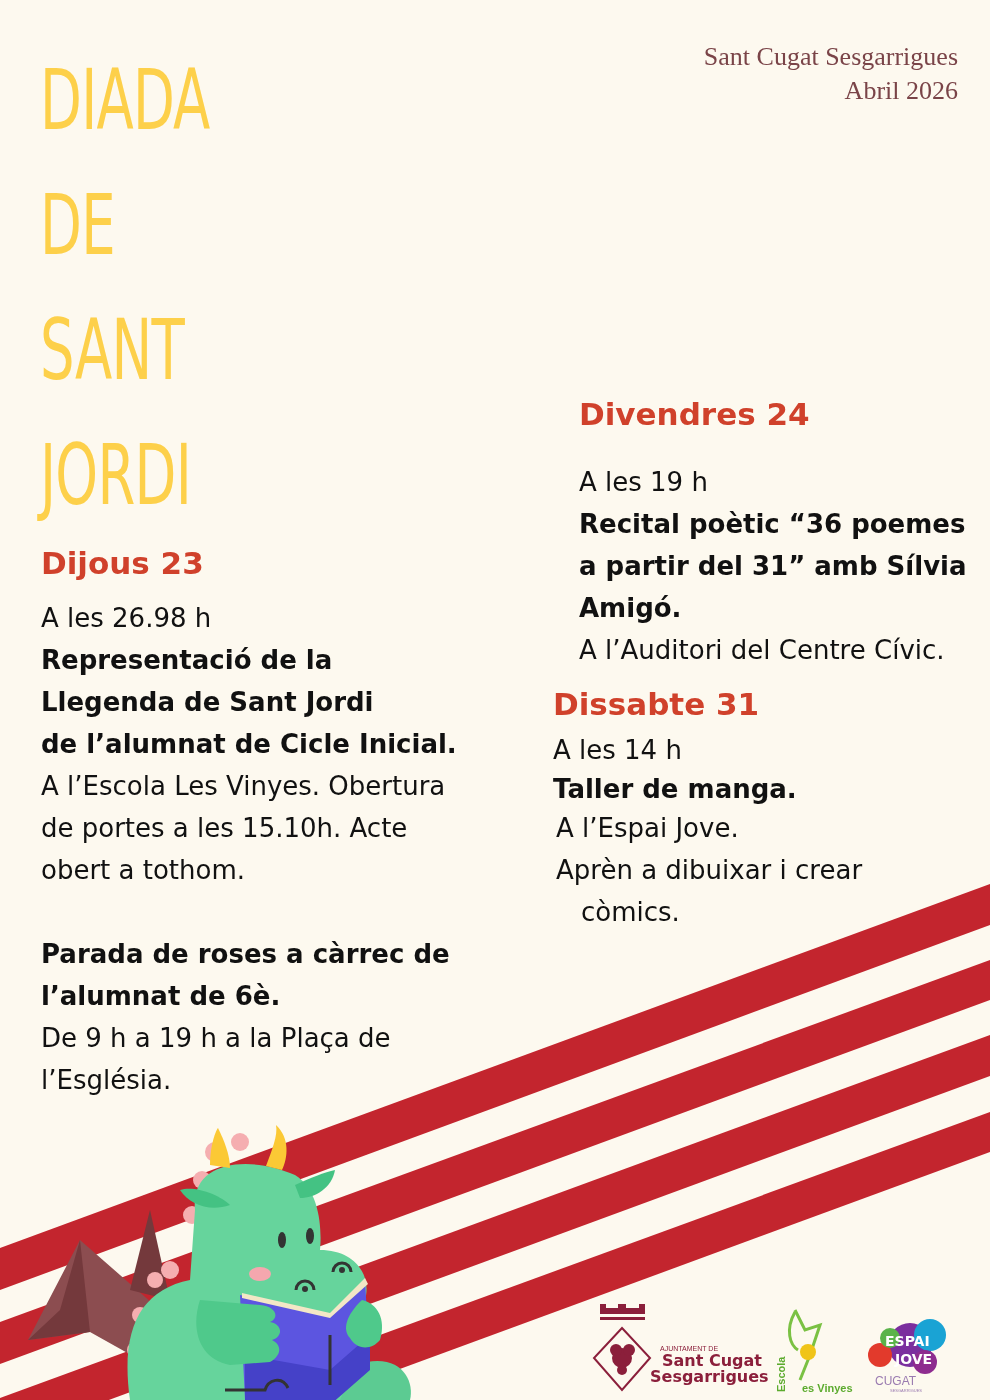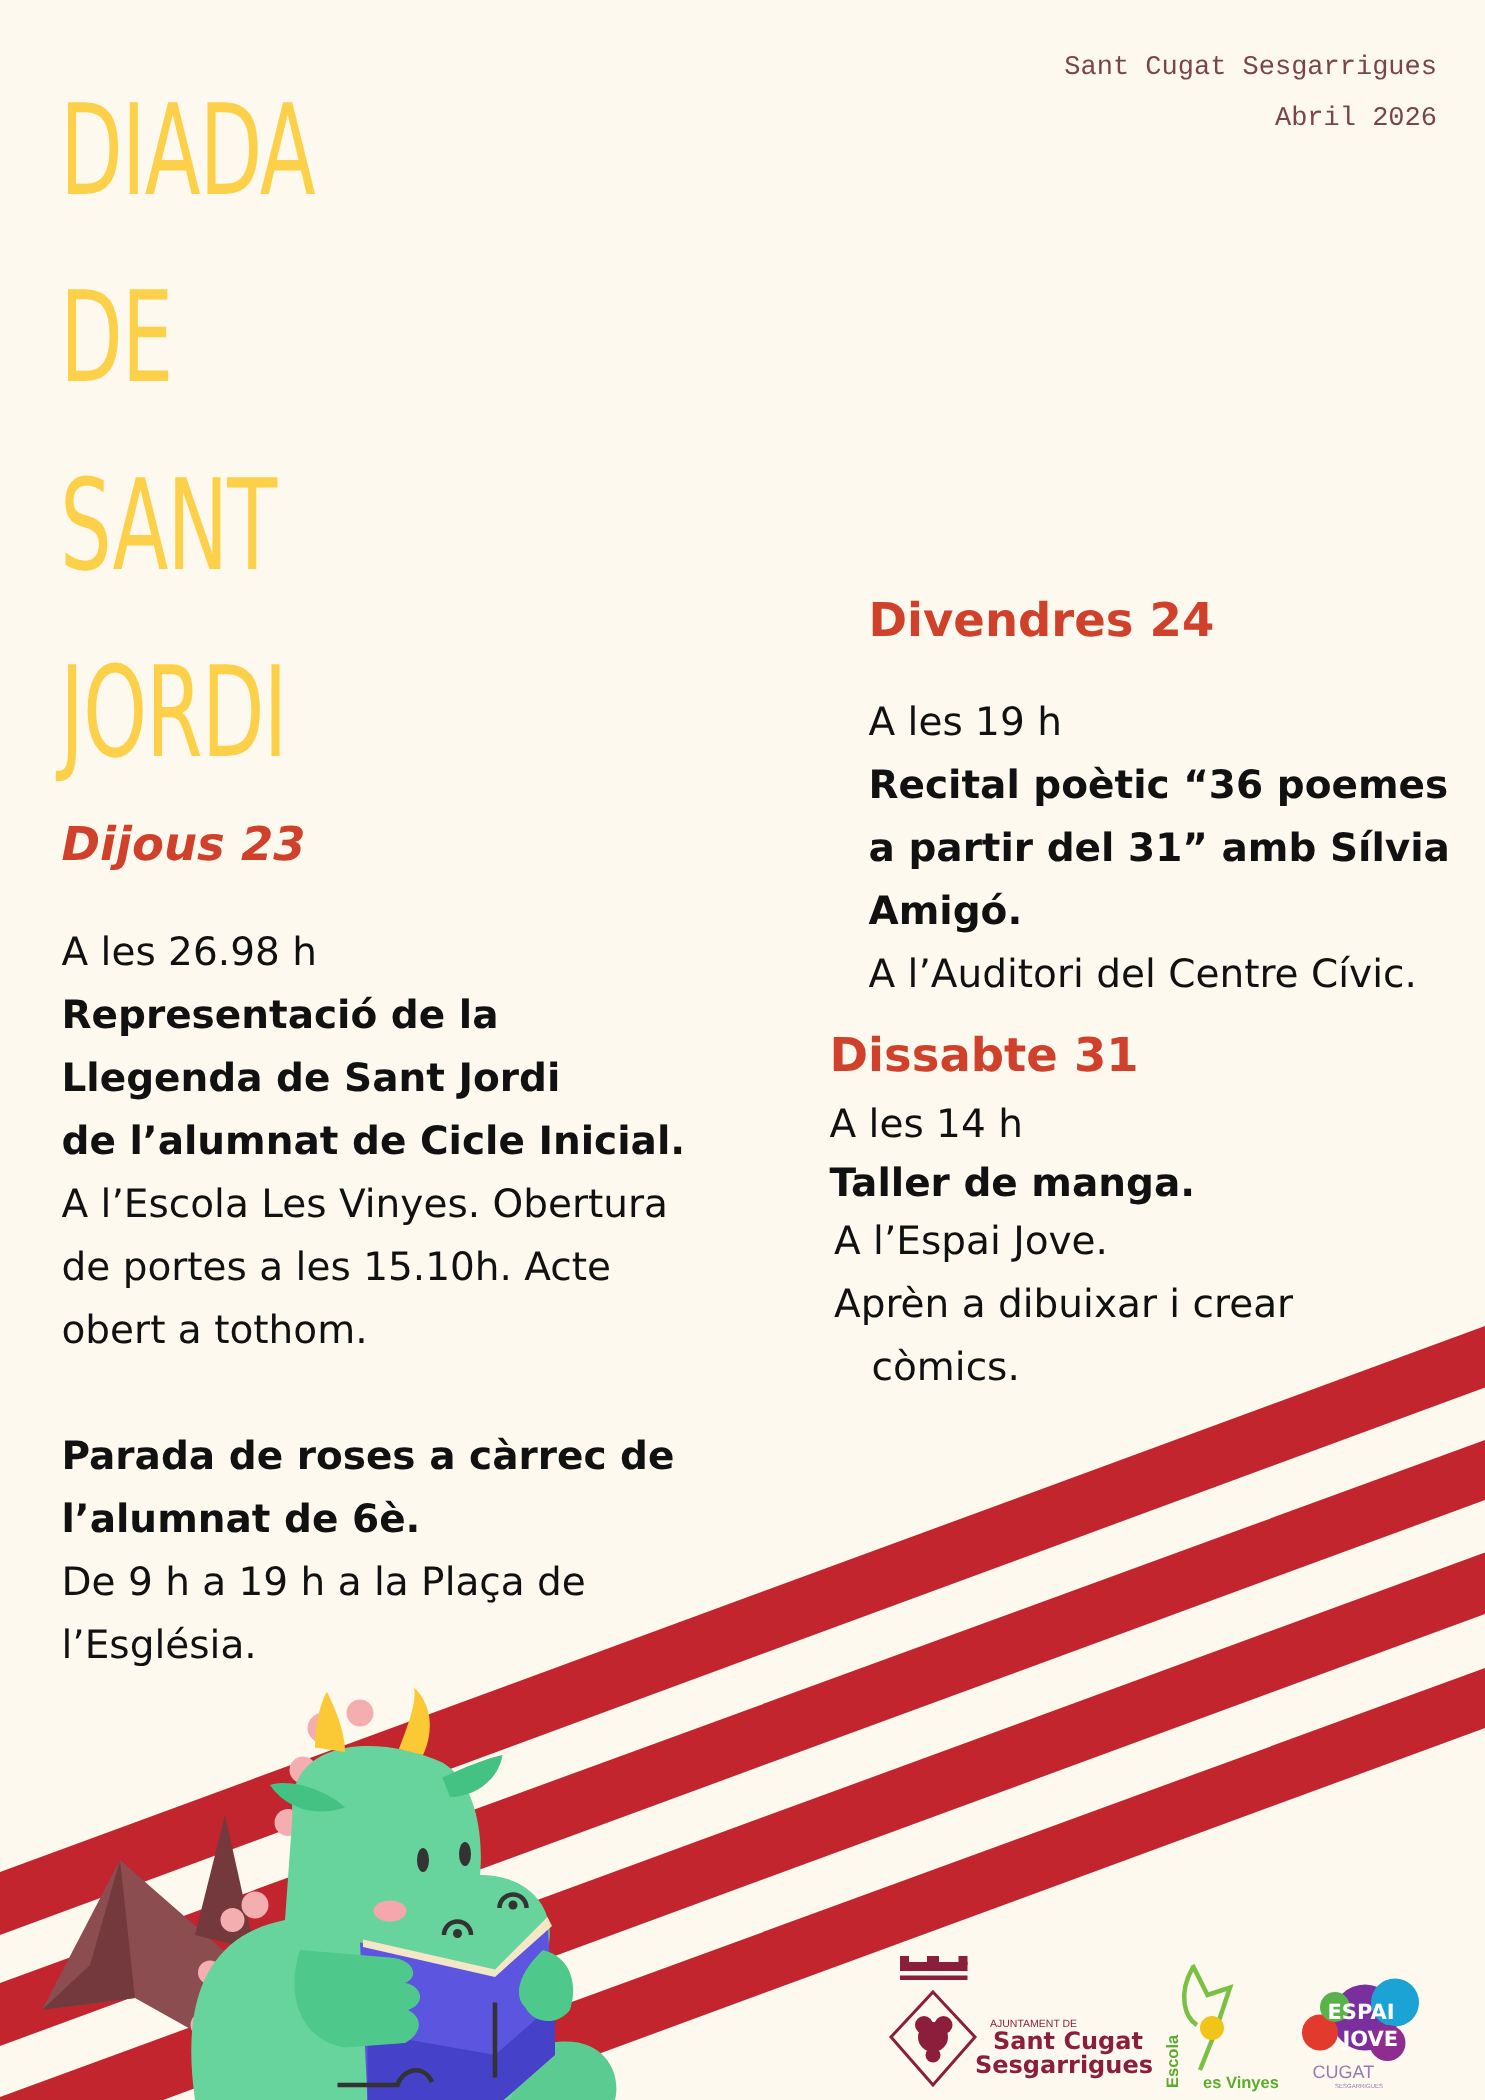--- a/index.html
+++ b/index.html
@@ -1,20 +1,20 @@
 <!DOCTYPE html>
 <html><head>
 <meta charset="utf-8">
 <style>
   html, body { margin:0; padding:0; }
   body { width:990px; height:1400px; background:#fdf9ef; position:relative; overflow:hidden; font-family:"DejaVu Sans", sans-serif; color:#111; }
   .stripes { position:absolute; left:0; top:0; width:990px; height:1400px; z-index:0; }
   .title { position:absolute; left:40px; top:38px; z-index:2; font-family:"DejaVu Sans Condensed","DejaVu Sans", sans-serif; font-stretch:condensed; color:#fdd04a; font-size:84px; line-height:125px; letter-spacing:-1px; transform:scaleX(0.72); transform-origin:left top; }
   .title div { white-space:nowrap; }
-  .place { position:absolute; right:32px; top:28px; z-index:2; text-align:right; color:#7a4448; font-family:Liberation Mono, monospace; font-size:18px; line-height:34px; }
+  .place { position:absolute; right:32px; top:40px; z-index:2; text-align:right; color:#7a4448; font-family:Liberation Serif, serif; font-size:26px; line-height:34px; }
   .place span { display:block; }
   .day { color:#d0412b; font-weight:bold; font-size:31px; margin:0; }
   .col { position:absolute; z-index:2; font-size:26px; line-height:42px; }
   .col p { margin:0; }
   .b { font-weight:bold; }
   .left { left:41px; top:542px; width:450px; }
   .right { left:579px; top:393px; width:420px; }
   .logos { position:absolute; right:10px; bottom:0; z-index:3; }
 </style>
 </head>
@@ -35,21 +35,21 @@
   <div>SANT</div>
   <div>JORDI</div>
 </div>
 
 <div class="place">
   <span>Sant Cugat Sesgarrigues</span>
   <span>Abril 2026</span>
 </div>
 
 <div class="col left">
-  <p class="day" style="margin-bottom:30px;font-style:italic;">Dijous 23</p>
+  <p class="day" style="margin-bottom:13px;">Dijous 23</p>
   <p>A les 26.98 h</p>
   <p class="b">Representació de la</p>
   <p class="b">Llegenda de Sant Jordi</p>
   <p class="b">de l’alumnat de Cicle Inicial.</p>
   <p>A l’Escola Les Vinyes. Obertura</p>
   <p>de portes a les 15.10h. Acte</p>
   <p>obert a tothom.</p>
   <div style="height:42px;"></div>
   <p class="b">Parada de roses a càrrec de</p>
   <p class="b">l’alumnat de 6è.</p>

